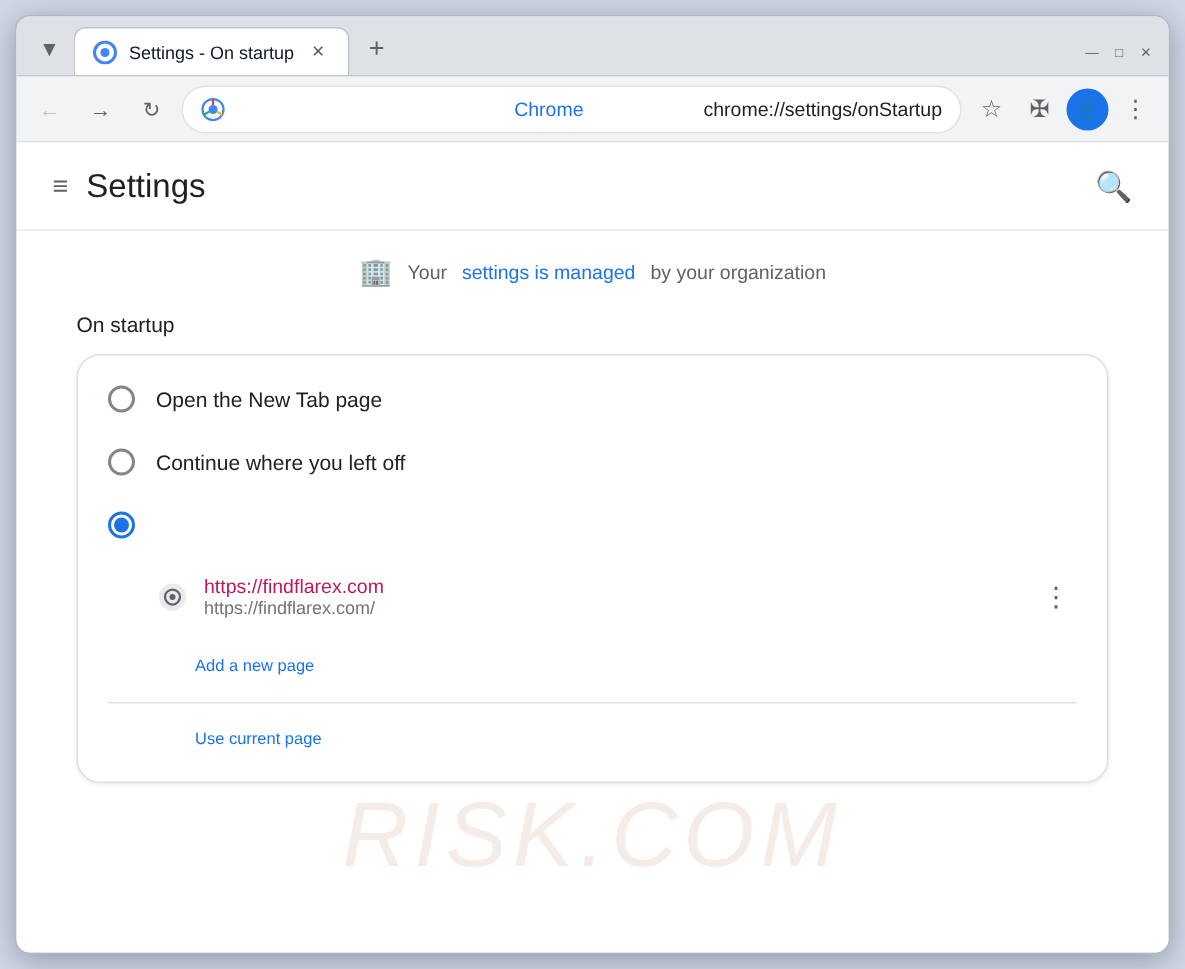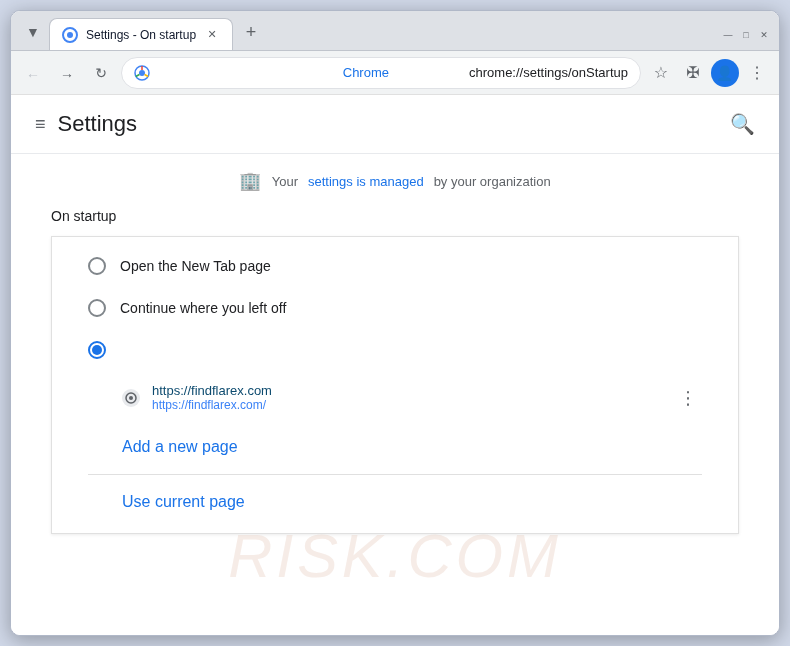--- a/index.html
+++ b/index.html
@@ -230,22 +230,22 @@
     }
     .section-title {
       font-size: 14px;
       font-weight: 500;
       color: #202124;
       margin-bottom: 12px;
     }
     .startup-card {
       background: #fff;
       border: 1px solid #e0e0e0;
-      border-radius: 0;
-      padding: 8px 16px;
+      border-radius: 16px;
+      padding: 8px 0;
       box-shadow: 0 1px 3px rgba(0,0,0,0.08);
     }
     .radio-option {
       display: flex;
       align-items: center;
       padding: 12px 20px;
       gap: 14px;
       cursor: pointer;
     }
     .radio-outer {
@@ -296,25 +296,25 @@
       justify-content: center;
       font-size: 10px;
       color: #5f6368;
       flex-shrink: 0;
     }
     .page-urls {
       flex: 1;
     }
     .page-url-main {
       font-size: 13px;
-      color: #0c4a6e;
+      color: #be185d;
     }
     .page-url-sub {
       font-size: 12px;
-      color: #3b82f6;
+      color: #737373;
     }
     .page-menu-btn {
       width: 28px;
       height: 28px;
       border-radius: 50%;
       display: flex;
       align-items: center;
       justify-content: center;
       cursor: pointer;
       color: #5f6368;
@@ -322,25 +322,26 @@
     }
     
     .startup-links {
       padding: 8px 54px;
       display: flex;
       flex-direction: column;
       gap: 4px;
     }
     .startup-link {
       color: #1a73e8;
-      font-size: 16px;
+      font-size: 11px;
       text-decoration: none;
       cursor: pointer;
       display: inline-block;
       padding: 6px 0;
+      margin-left: 24px;
     }
     
     .watermark {
       position: absolute;
       bottom: 44px;
       left: 50%;
       transform: translateX(-50%);
       font-size: 61px;
       font-weight: 400;
       color: rgba(220, 180, 160, 0.25);

